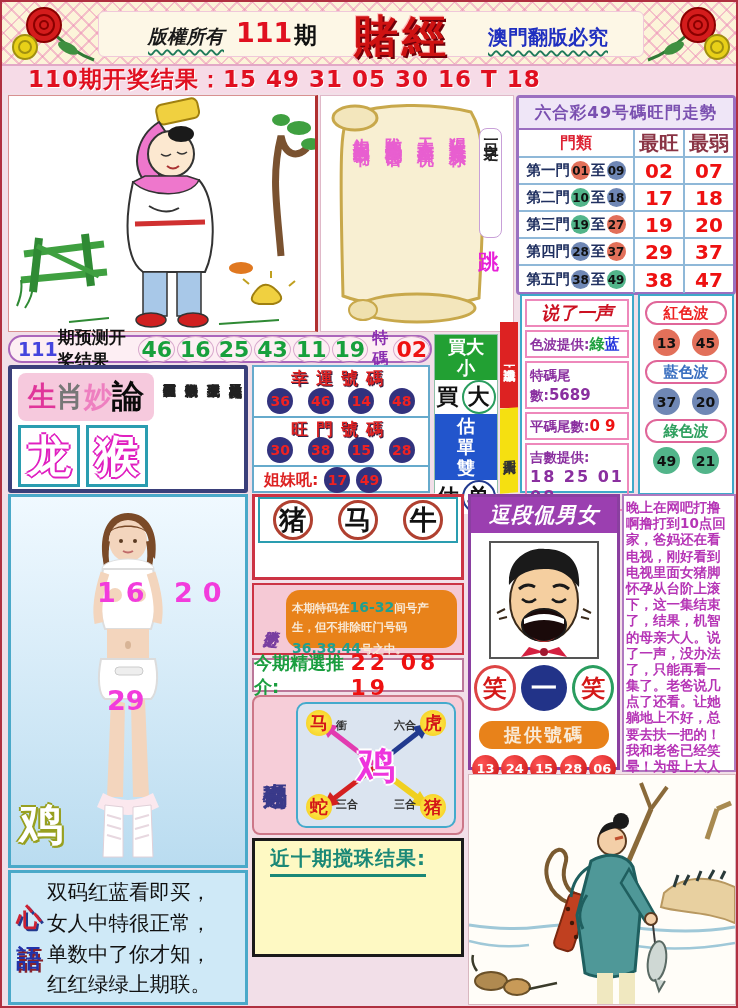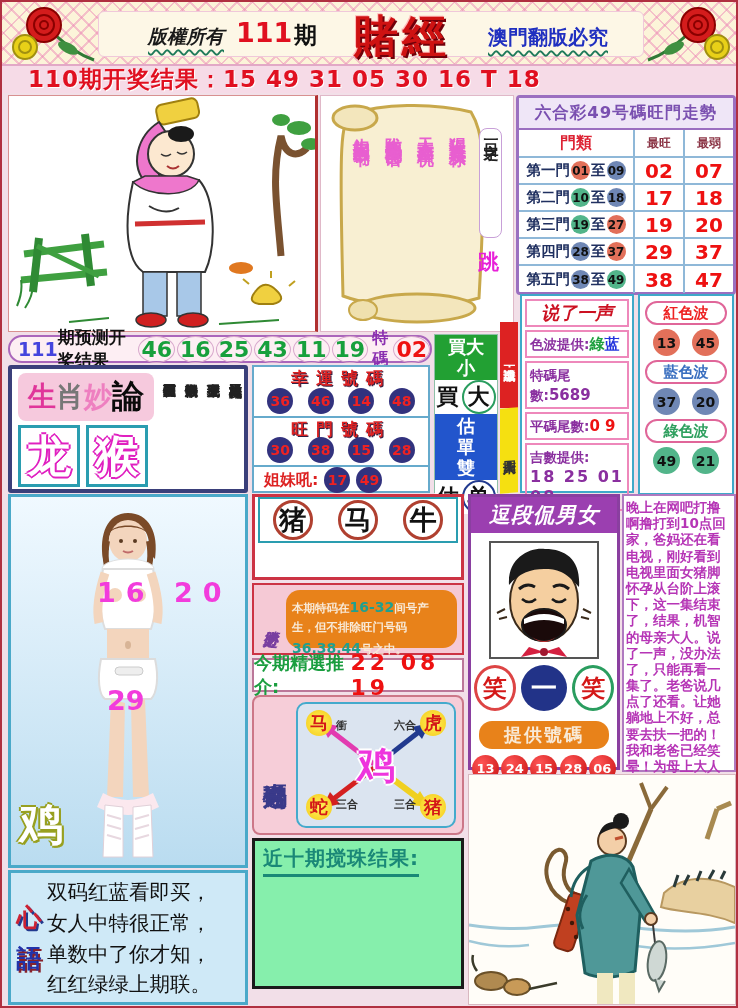--- a/index.html
+++ b/index.html
@@ -34,21 +34,21 @@
      background:#fff;border:1px solid #c8a0d8;border-radius:8px;padding:3px 1px;}
   .scroll-side-v{left:157px;top:152px;font-size:21px;font-weight:900;color:#e820d8;}
 
   .trend{left:514px;top:93px;width:220px;height:200px;background:#ffffff;border:3px solid #9b6fc0;border-radius:4px;}
   .trend-title{height:32px;background:#efe6f7;border-bottom:2px solid #9b6fc0;color:#7a50b0;font-weight:900;
      font-size:16.5px;display:flex;align-items:center;justify-content:center;letter-spacing:1px;}
   .trend-grid{display:grid;grid-template-columns:116px 50px 48px;}
   .tcell{border-right:2px solid #8fb8d8;border-bottom:2px solid #8fb8d8;display:flex;align-items:center;justify-content:center;height:28px;}
   .trow{height:27px;}
   .t-class{color:#dd2233;font-weight:bold;font-size:16px;}
-  .t-hc{color:#8a3344;font-weight:bold;font-size:12px;}
+  .t-hc{color:#8a3344;font-weight:bold;font-size:20px;}
   .t-label{color:#203060;font-weight:bold;font-size:14.5px;gap:1px;}
   .t-num{color:#ee1111;font-weight:900;font-size:20px;}
   .mini-ball{width:19px;height:19px;font-size:12px;font-weight:bold;color:#101010;}
 
   
   .predbar{left:6px;top:333px;width:424px;height:28px;background:#fdeef3;border:2px solid #aa66bb;border-radius:14px;
     display:flex;align-items:center;padding-left:8px;}
   .pred-issue{color:#4444dd;font-weight:bold;font-size:19px;}
   .pred-label{color:#101010;font-weight:bold;font-size:17px;}
   .pred-num{color:#17a03c;font-weight:900;font-size:22px;border:1px solid #d8a8cc;border-radius:50%;padding:0 2px;margin-left:2px;}
@@ -131,21 +131,21 @@
   .zchart{left:250px;top:693px;width:212px;height:140px;background:#f6cdd8;border:2px solid #cc7788;border-radius:8px;display:flex;}
   .zchart-label{width:42px;color:#3a3a8a;font-weight:900;font-size:24px;display:flex;align-items:center;justify-content:center;}
   .zchart-panel{position:relative;flex:1;margin:5px 6px 5px 0;background:#dbe4f0;border:2px solid #44aacc;border-radius:10px;}
   .zc-center{position:absolute;left:50%;top:50%;transform:translate(-50%,-50%);font-size:38px;font-weight:900;color:#ee35dd;
      text-shadow:-2px 0 #fff,2px 0 #fff,0 -2px #fff,0 2px #fff;}
   .zc-animal{position:absolute;width:26px;height:26px;border-radius:50%;background:radial-gradient(#fff45f,#f5c816);
      display:flex;align-items:center;justify-content:center;font-size:18px;font-weight:900;color:#d41818;}
   .zc-rel{position:absolute;font-size:11px;font-weight:bold;color:#333;}
 
   
-  .recent{left:250px;top:836px;width:212px;height:151px;background:#86efac;border:3px solid #1a1a1a;padding:4px 8px;}
+  .recent{left:250px;top:836px;width:212px;height:119px;background:#fef9c3;border:3px solid #1a1a1a;padding:4px 15px;}
   .recent-title{display:inline-block;color:#1a8877;font-weight:900;font-size:20px;border-bottom:3px solid #1a8877;padding-bottom:2px;letter-spacing:1px;}
 
   
   .jokebox{left:466px;top:492px;width:152px;height:276px;background:#fff;border:3px solid #8a3fa0;}
   .joke-title{height:36px;background:#9b3fb0;color:#fff;font-weight:900;font-size:21px;font-style:italic;
      display:flex;align-items:center;justify-content:center;letter-spacing:1px;}
   .face-frame{left:18px;top:44px;width:110px;height:118px;border:2px solid #555;background:#fff;}
   .smile-row{left:0;top:168px;width:146px;display:flex;justify-content:space-around;}
   .sm1{width:42px;height:46px;border-radius:50%;border:3px solid #dd4444;background:#fff;color:#d41818;font-size:24px;font-weight:900;}
   .sm2{width:46px;height:46px;background:#223388;color:#fff;font-size:26px;font-weight:900;}

